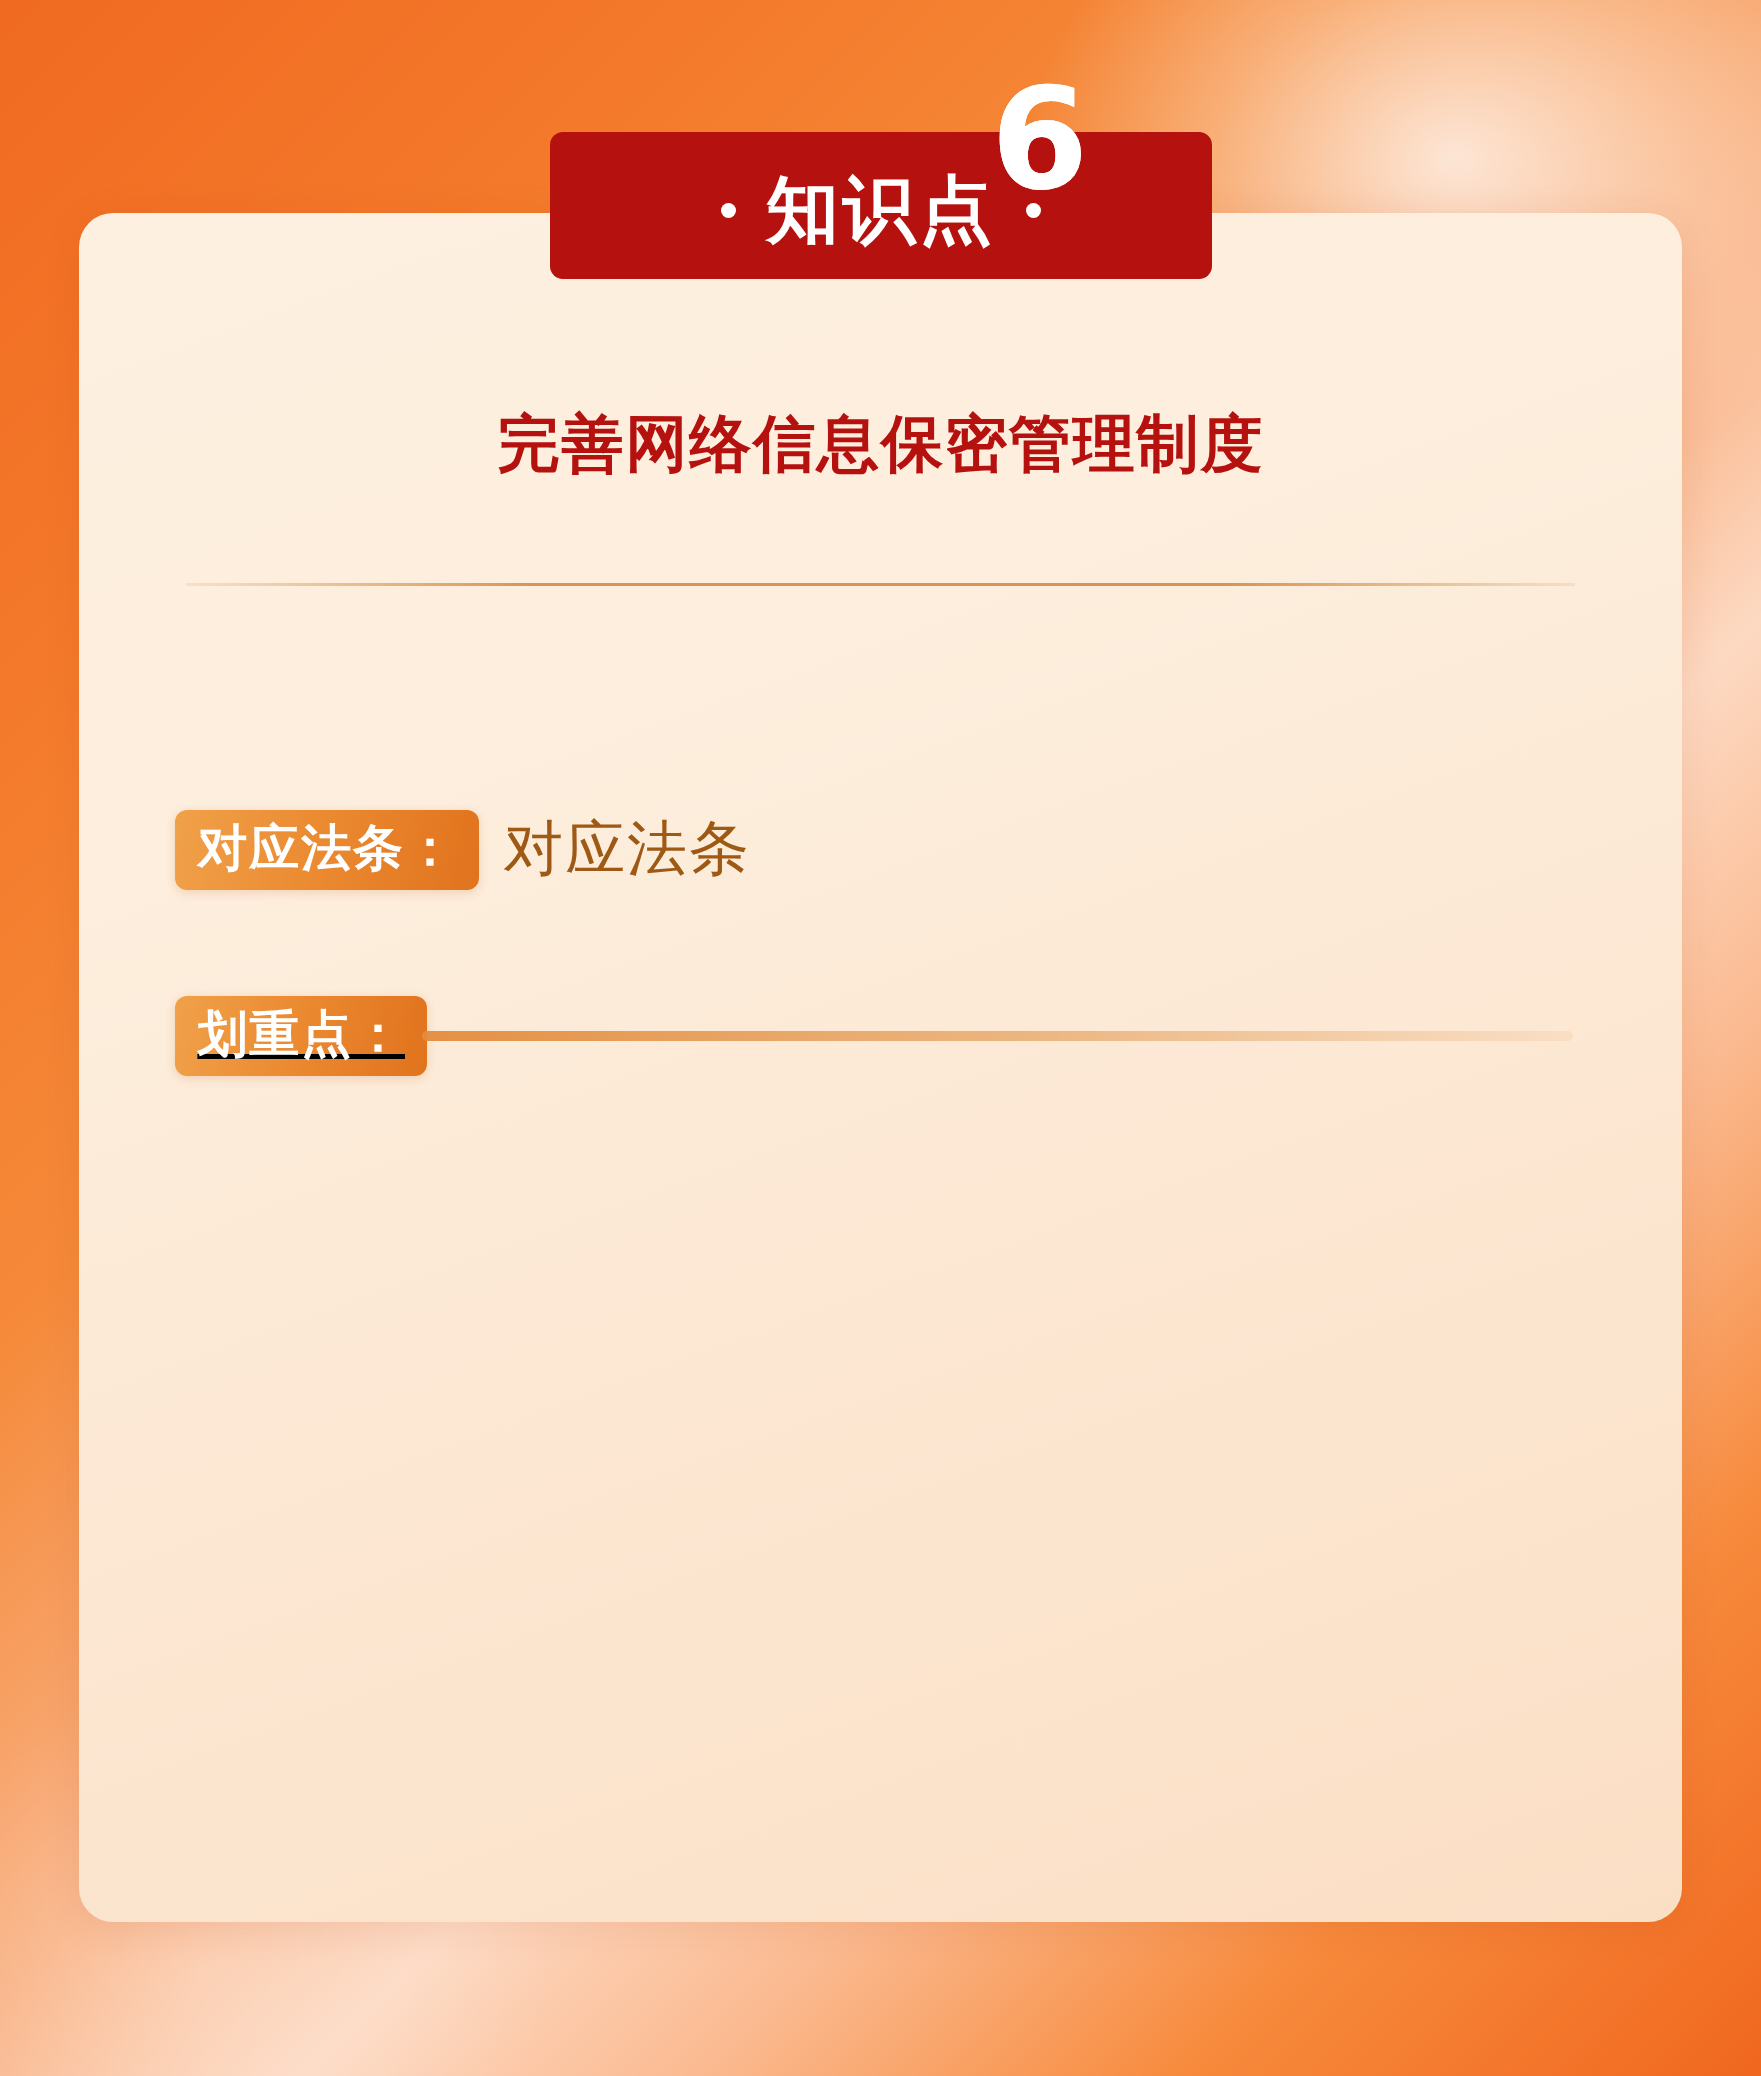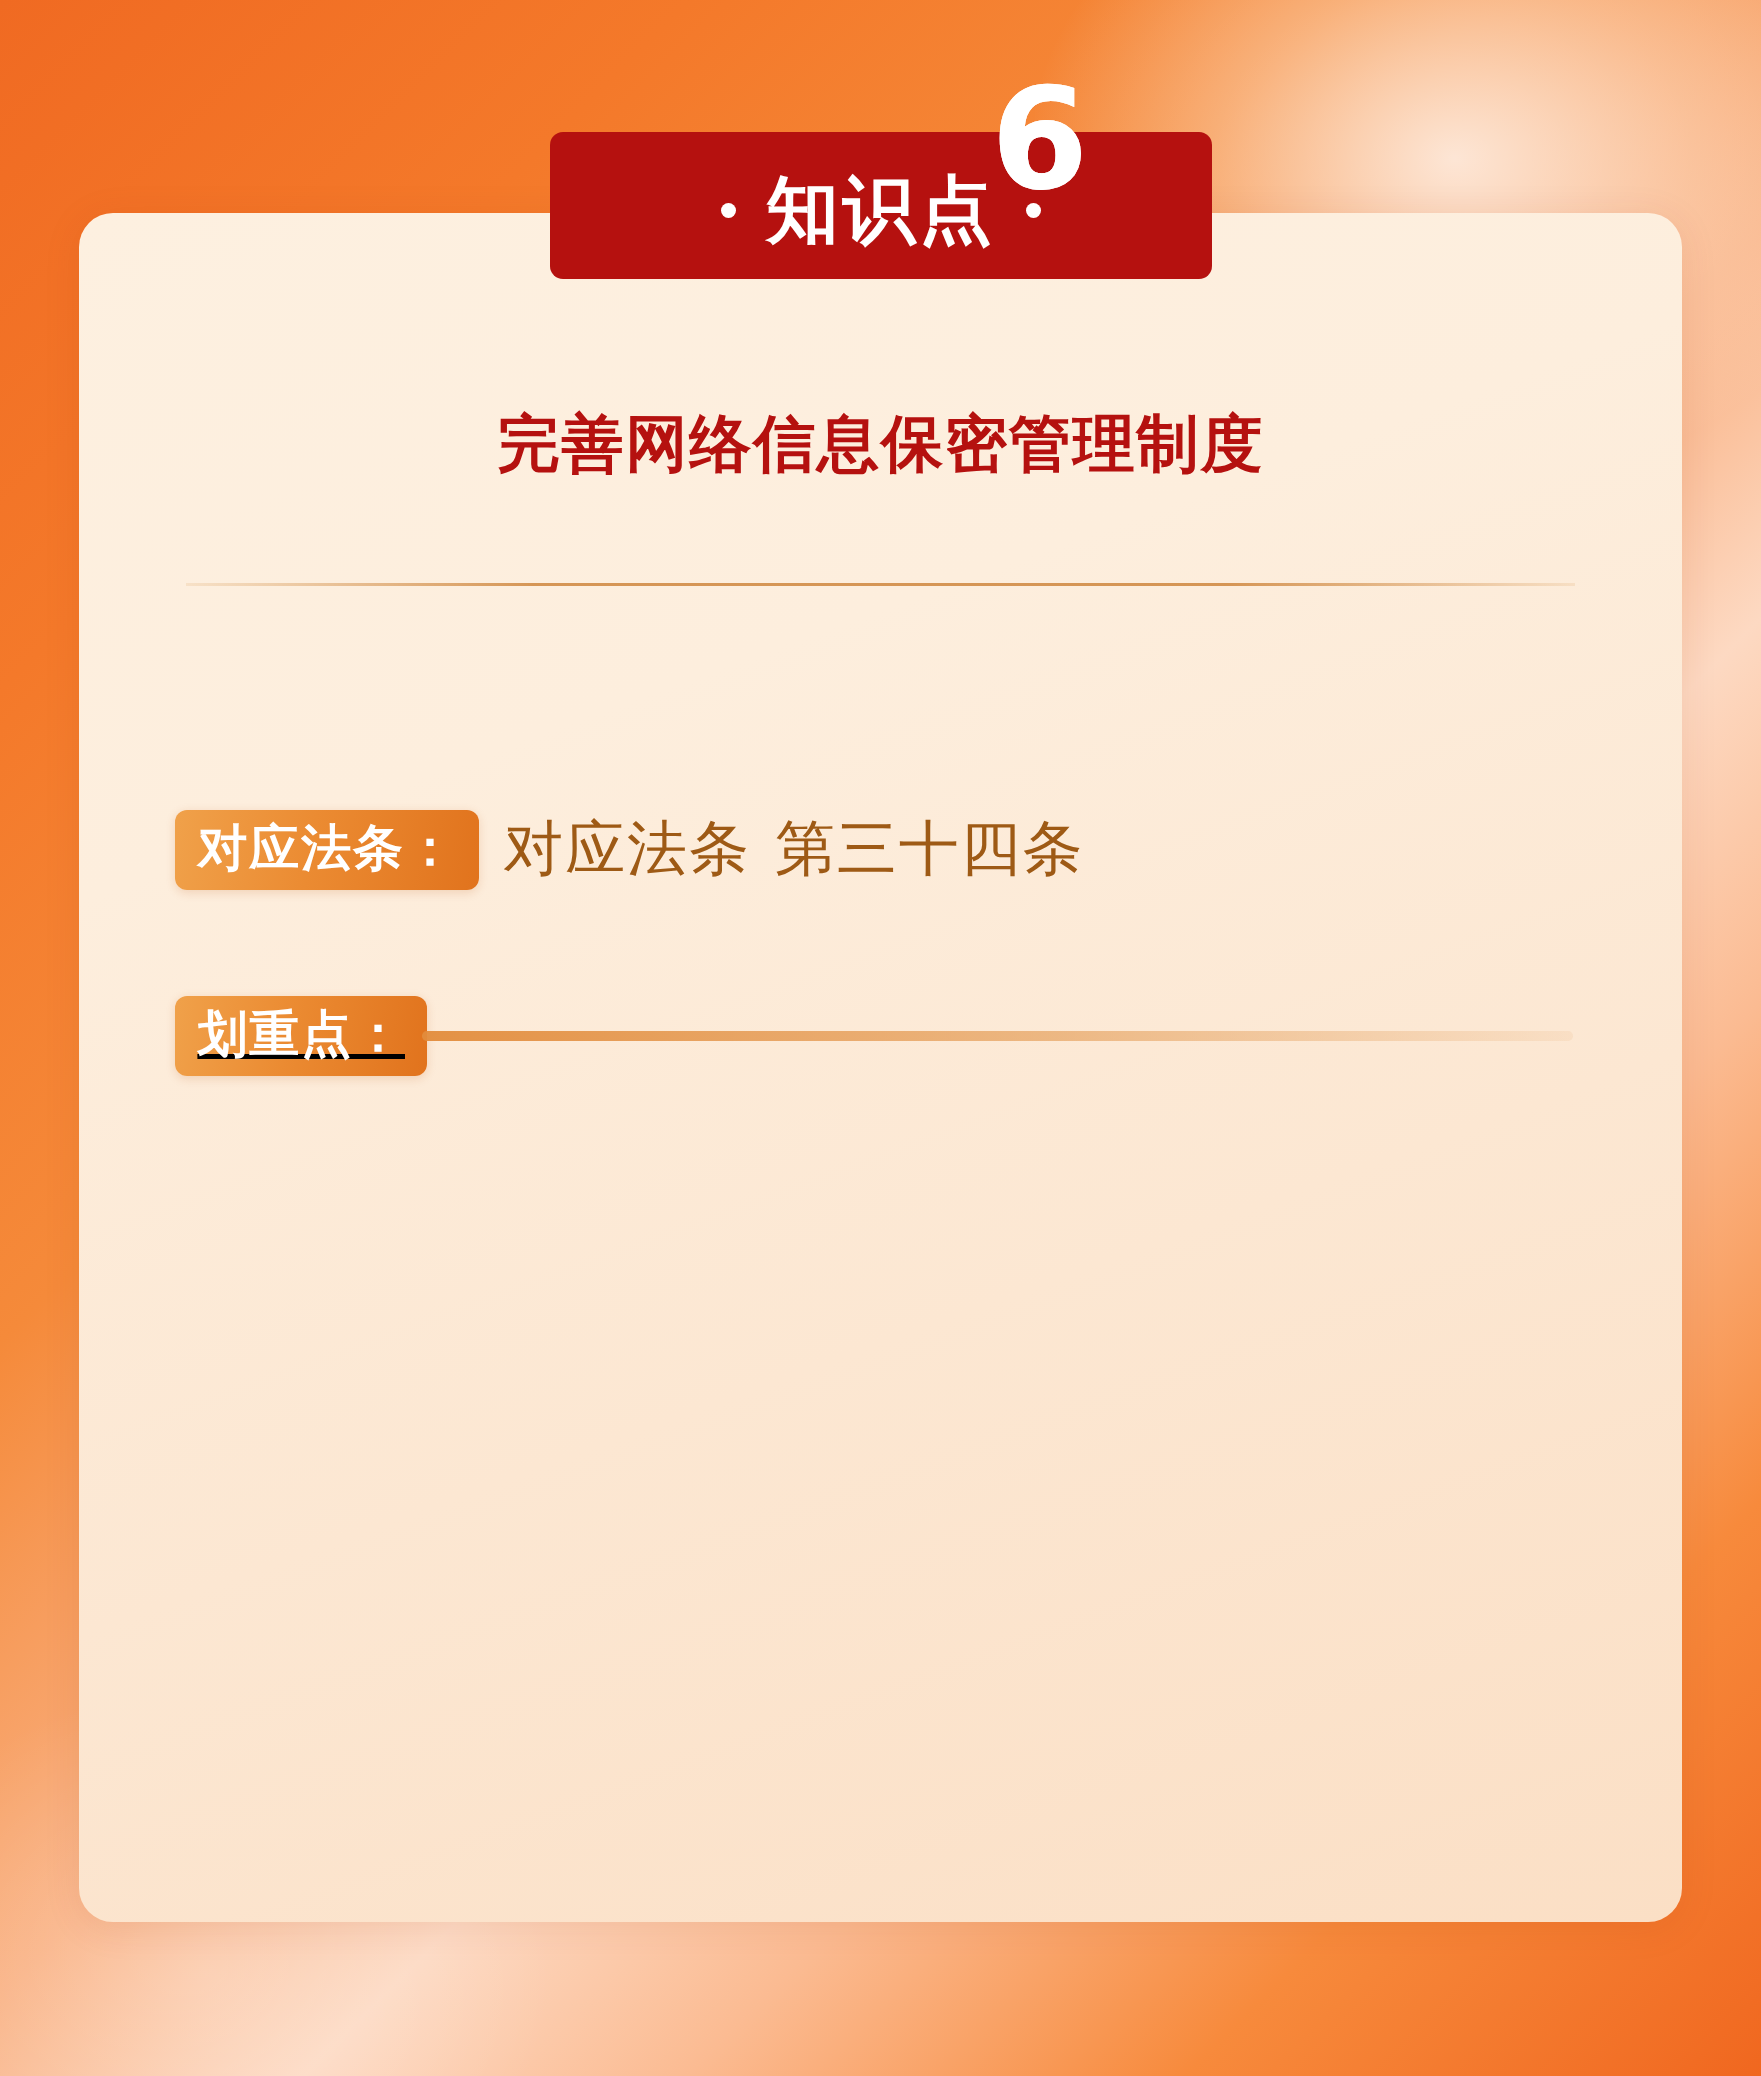--- a/index.html
+++ b/index.html
@@ -213,21 +213,20 @@
     </div>
   </div>
 
   <div class="card-title">完善网络信息保密管理制度</div>
 
   <div class="divider"></div>
 
   <div class="law-row">
     <span class="tag">对应法条：</span>
     <span class="law-text">对应法条</span>
-    <span class="law-text">第三十四条</span>
   </div>
 
   <div class="key-row">
     <span class="tag">划重点：</span>
     <span class="key-line"></span>
   </div>
 
 
 </div>
 

